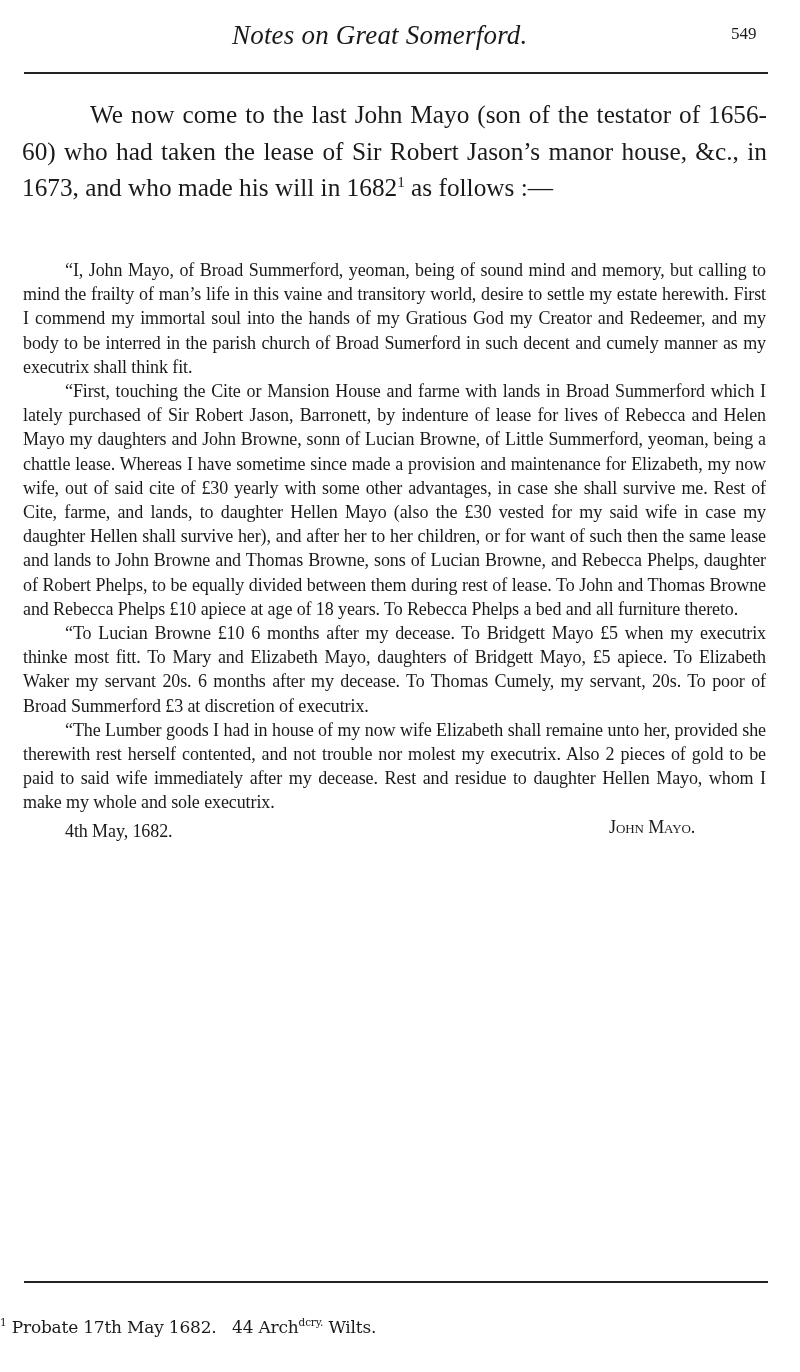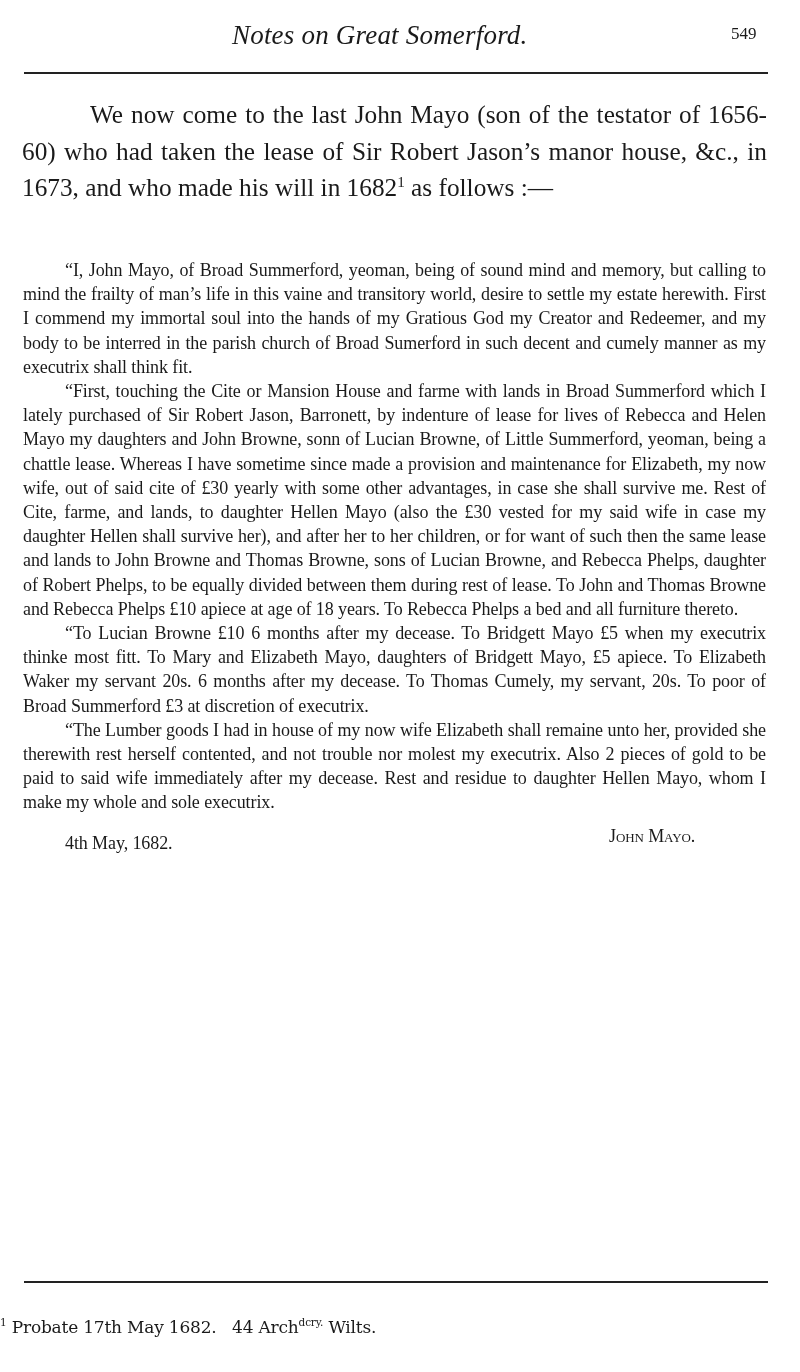--- a/index.html
+++ b/index.html
@@ -27,22 +27,22 @@
     font-size: 25.3px; line-height: 36.5px; text-align: justify;
   }
   .intro p { margin: 0; text-indent: 68px; }
   .will {
     position: absolute; left: 23px; top: 258px; width: 743px;
     font-size: 18px; line-height: 24.2px; text-align: justify;
     letter-spacing: -0.1px;
   }
   .will p { margin: 0; text-indent: 42px; }
   .sig-line { position: relative; height: 24.2px; text-indent: 0 !important; }
-  .sig-date { position: absolute; left: 42px; top: 16px; }
-  .sig-name { position: absolute; left: 586px; top: 9px; font-variant: small-caps; }
+  .sig-date { position: absolute; left: 42px; top: 4px; }
+  .sig-name { position: absolute; left: 586px; top: 0; font-variant: small-caps; }
   sup { font-size: 0.6em; line-height: 0; vertical-align: super; }
   .rule-bottom {
     position: absolute; left: 24px; top: 1281px; width: 744px; height: 0;
     border-top: 2px solid #222;
   }
   .footnote {
     position: absolute; left: 0; top: 1317px; width: 800px; text-align: left;
     font-family: "DejaVu Serif", "Liberation Serif", serif;
     font-size: 17px; letter-spacing: -0.2px;
   }

